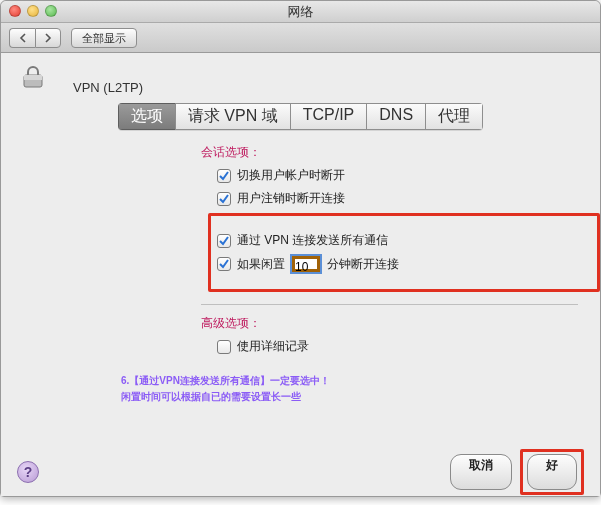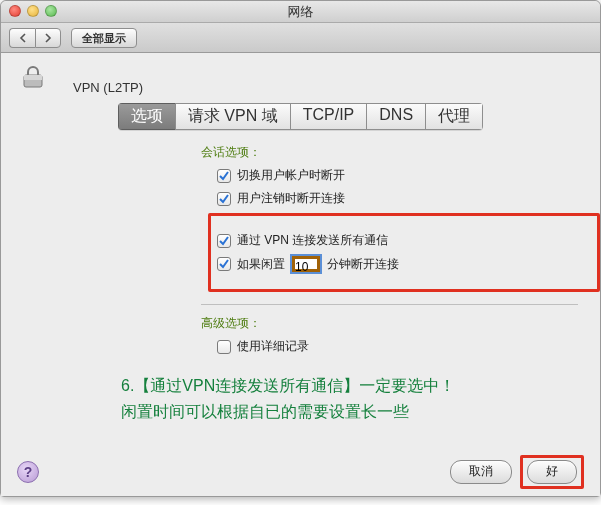--- a/index.html
+++ b/index.html
@@ -10,51 +10,51 @@
   .tl { width: 12px; height: 12px; border-radius: 50%; border: 1px solid rgba(0,0,0,0.2); }
   .tl.red { background: radial-gradient(circle at 40% 35%, #ff8a80, #e33e32); }
   .tl.yellow { background: radial-gradient(circle at 40% 35%, #ffe08a, #e6b43c); }
   .tl.green { background: radial-gradient(circle at 40% 35%, #a8e6a1, #59b94f); }
   .toolbar { height: 30px; background: linear-gradient(#e0e0e0,#cacaca); border-bottom: 1px solid #9a9a9a; display: flex; align-items: center; padding: 0 8px; gap: 10px; }
   .navbtns { display: flex; }
   .navbtn { width: 26px; height: 20px; background: linear-gradient(#fdfdfd,#d8d8d8); border: 1px solid #8e8e8e; display: flex; align-items: center; justify-content: center; }
   .navbtn:first-child { border-radius: 4px 0 0 4px; border-right: none; }
   .navbtn:last-child { border-radius: 0 4px 4px 0; }
   .navbtn svg { width: 10px; height: 10px; }
-  .pillbtn { height: 20px; padding: 0 10px; background: linear-gradient(#fdfdfd,#d8d8d8); border: 1px solid #8e8e8e; border-radius: 4px; font-size: 11px; line-height: 18px; color: #333; font-weight: bold; }
+  .pillbtn { height: 20px; padding: 0 10px; background: linear-gradient(#fdfdfd,#d8d8d8); border: 1px solid #8e8e8e; border-radius: 4px; font-size: 11px; line-height: 18px; color: #333; }
 
   .content { position: absolute; top: 52px; left: 0; right: 0; bottom: 0; background: #ededed; }
   .vpn-header { display: flex; align-items: flex-end; gap: 26px; padding: 10px 16px 6px 18px; }
   .lock-icon svg { width: 28px; height: 28px; }
   .vpn-title { font-size: 13px; color: #333; }
 
   .tabs { display: flex; justify-content: center; margin: 2px 0 14px 0; }
   .tabgroup { display: flex; border-radius: 4px; overflow: hidden; box-shadow: 0 1px 0 rgba(0,0,0,0.1); }
   .tab { font-size: 16px; padding: 2px 12px; background: linear-gradient(#fbfbfb,#e2e2e2); border: 1px solid #8e8e8e; border-right: none; color: #333; }
   .tab:last-child { border-right: 1px solid #8e8e8e; }
   .tab.active { background: linear-gradient(#9a9a9a,#7c7c7c); color: #fff; border-color: #5e5e5e; }
 
-  .section-label { font-size: 12px; color: #4d7c0f; margin-left: 200px; margin-bottom: 6px; margin-top: 2px; }
+  .section-label { font-size: 12px; color: #be185d; margin-left: 200px; margin-bottom: 6px; margin-top: 2px; }
   .opts { margin-left: 216px; display: flex; flex-direction: column; gap: 6px; font-size: 12px; color: #222; }
   .row { display: flex; align-items: center; gap: 6px; }
   .cb { width: 14px; height: 14px; border: 1px solid #7a7a7a; border-radius: 3px; background: linear-gradient(#fff,#e8e8e8); display: inline-flex; align-items: center; justify-content: center; flex-shrink: 0; }
   .cb.checked svg { width: 12px; height: 12px; }
   .cb:not(.checked) svg { display:none; }
   .hl-group { border: 3px solid #e03020; padding: 16px 6px; border-radius: 2px; display: inline-flex; flex-direction: column; gap: 6px; margin-left: -9px; }
   .hl-group .row { margin-left: 0; }
   .numfield { width: 30px; height: 18px; border: 4px solid #a16207; background: #fff; font-size: 12px; line-height: 16px; display:inline-block; color:#000; outline:2px solid #5b8fd6; outline-offset:-1px; }
 
   .hr { height: 1px; background: #bfbfbf; margin: 12px 22px 10px 200px; }
 
-  .annot { color: #15803d; font-size: 16px; font-weight: normal; line-height: 1.6; margin: 18px 0 0 120px; }
+  .annot { color: #8b5cf6; font-size: 10px; font-weight: bold; line-height: 1.6; margin: 18px 0 0 120px; }
 
   .footer { position: absolute; left: 0; right: 0; bottom: 0; height: 48px; display: flex; align-items: center; padding: 0 16px; }
   .help { width: 22px; height: 22px; border-radius: 50%; background: radial-gradient(circle at 40% 35%, #e7d6f7, #b89ad4); border:1px solid #8c6fb0; color:#5a3e84; display:flex; align-items:center; justify-content:center; font-size:14px; font-weight:bold; }
   .spacer { flex: 1; }
-  .btn { height: 24px; padding: 0 18px; background: linear-gradient(#fdfdfd,#dcdcdc); border: 1px solid #8a8a8a; border-radius: 11px; font-size: 12px; line-height:20px; color:#222; box-shadow: 0 1px 0 rgba(255,255,255,0.6) inset; }
+  .btn { height: 36px; padding: 0 18px; background: linear-gradient(#fdfdfd,#dcdcdc); border: 1px solid #8a8a8a; border-radius: 11px; font-size: 12px; line-height:20px; color:#222; box-shadow: 0 1px 0 rgba(255,255,255,0.6) inset; font-weight: bold; }
   .ok-frame { border: 3px solid #e03020; padding: 2px 4px; border-radius: 2px; display:inline-flex; margin-left:8px; }
 </style>
 </head>
 <body>
 
 <div class="window">
   <div class="titlebar">
     <div class="traffic">
       <div class="tl red"></div>
       <div class="tl yellow"></div>

